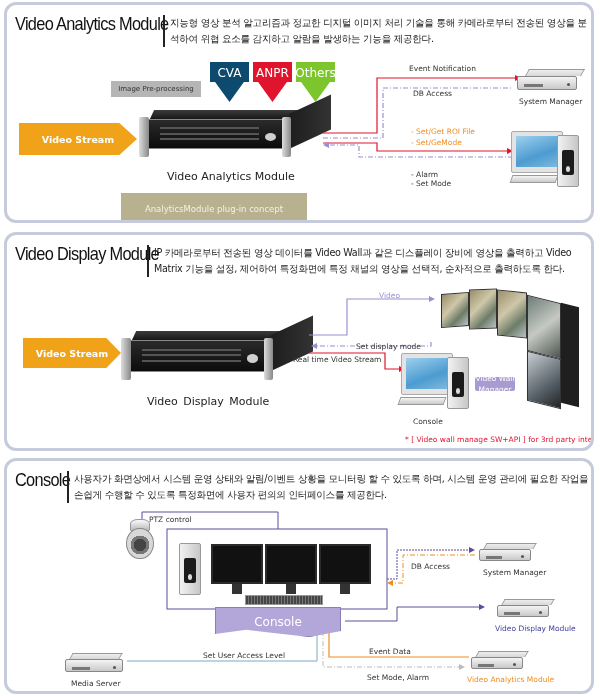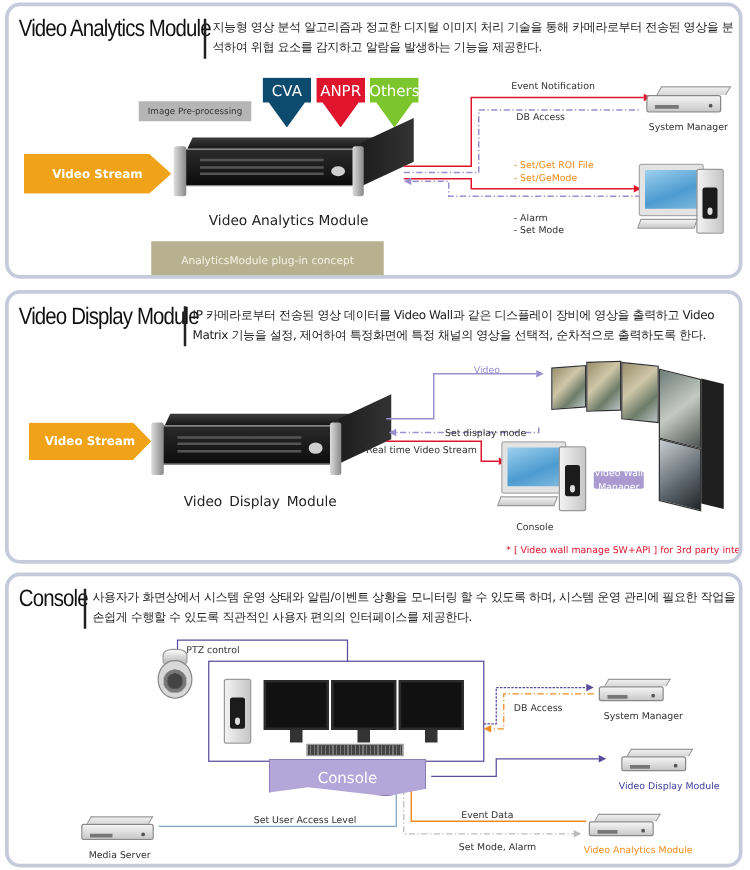--- a/index.html
+++ b/index.html
@@ -162,21 +162,21 @@
     </div>
   <div class="keyboard" style="left:392px; top:162px; width:46px; height:8px;"></div>
   <div class="pc-tower" style="left:440px; top:122px; width:22px; height:52px;"></div>
   <div class="vw-manager" style="left:468px; top:142px; width:40px; height:14px;">Video Wall Manager</div>
   <div class="lbl" style="left:406px; top:182px;">Console</div>
   <div class="lbl" style="left:398px; top:200px; color:#e0142d;">* [ Video wall manage SW+API ] for 3rd party interface</div>
 </div>
 
 <div class="panel" id="p3">
   <div class="ptitle">Console</div>
-  <div class="pdesc" style="left:60px; width:521px;">사용자가 화면상에서 시스템 운영 상태와 알림/이벤트 상황을 모니터링 할 수 있도록 하며, 시스템 운영 관리에 필요한 작업을 손쉽게 수행할 수 있도록 직관적인 사용자 편의의 인터페이스를 제공한다.</div>
+  <div class="pdesc" style="left:60px; width:521px;">사용자가 화면상에서 시스템 운영 상태와 알림/이벤트 상황을 모니터링 할 수 있도록 하며, 시스템 운영 관리에 필요한 작업을 손쉽게 수행할 수 있도록 특정화면에 사용자 편의의 인터페이스를 제공한다.</div>
 
   <svg width="590" height="236">
 
     <polyline points="135,80 135,51 271,51 271,68" fill="none" stroke="#5b4c9c" stroke-width="1"></polyline>
 
     <rect x="160" y="68" width="220" height="80" fill="none" stroke="#5b4c9c" stroke-width="1"></rect>
 
     <polyline points="380,118 390,118 390,89 462,89" fill="none" stroke="#5b4c9c" stroke-width="1" stroke-dasharray="2,1"></polyline>
     <polygon points="462,86 468,89 462,92" fill="#5b4c9c"></polygon>
     <polyline points="468,94 396,94 396,122 386,122" fill="none" stroke="#f08c1e" stroke-width="1" stroke-dasharray="5,2,1,2"></polyline>

